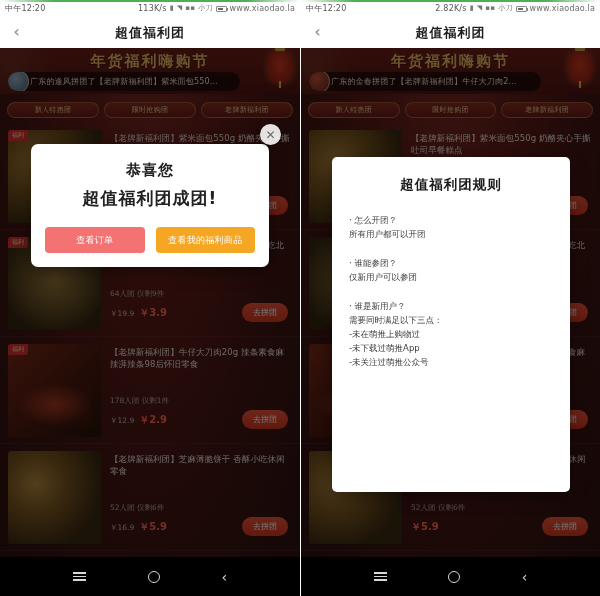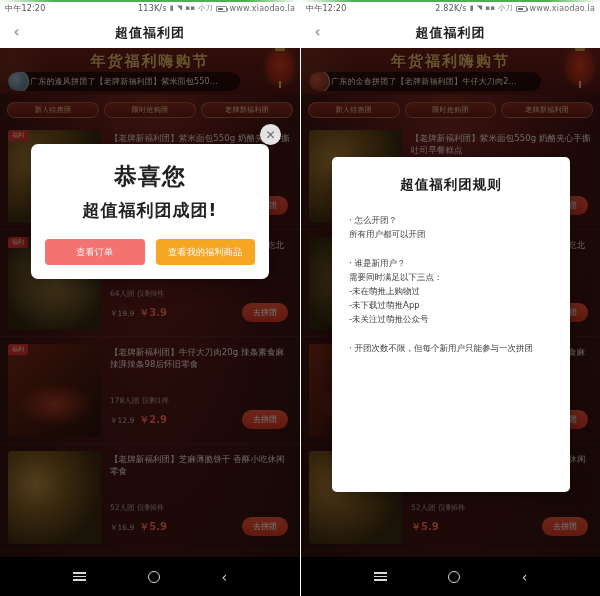--- a/index.html
+++ b/index.html
@@ -182,21 +182,21 @@
   
   .dim{ position:absolute; inset:0; background:rgba(0,0,0,.55); }
 
   
   .modal-congrats{
     position:absolute; left:31px; top:96px; width:238px;
     background:#ffffff; border-radius:7px;
     padding:17px 14px 14px; text-align:center;
     box-shadow:0 4px 18px rgba(0,0,0,.4);
   }
-  .mc-line1{ font-size:23px; color:#222; font-weight:700; letter-spacing:1px; }
+  .mc-line1{ font-size:15px; color:#222; font-weight:700; letter-spacing:1px; }
   .mc-line2{ font-size:17px; color:#222; font-weight:700; letter-spacing:1px; margin-top:7px; }
   .mc-actions{ display:flex; gap:11px; margin-top:17px; }
   .mc-btn{
     flex:1; height:26px; border-radius:4px; border:none;
     display:flex; align-items:center; justify-content:center;
     font-size:9px; color:#fff; letter-spacing:.3px; font-family:inherit;
   }
   .mc-btn.pink{ background:#f37272; }
   .mc-btn.orange{ background:#f5a623; }
   .close-btn{
@@ -479,32 +479,33 @@
       <div class="dim"></div>
 
       <div class="modal-rules">
         <div class="mr-title">超值福利团规则</div>
 
         <div class="mr-sec">
           <div class="mr-q">· 怎么开团？</div>
           <div class="mr-a">所有用户都可以开团</div>
         </div>
 
+        <div class="mr-sec">
+          <div class="mr-q">· 谁能参团？</div>
+          <div class="mr-a">仅新用户可以参团</div>
+        </div>
 
         <div class="mr-sec">
           <div class="mr-q">· 谁是新用户？</div>
           <div class="mr-a">需要同时满足以下三点：</div>
           <div class="mr-li">-未在萌推上购物过</div>
           <div class="mr-li">-未下载过萌推App</div>
           <div class="mr-li">-未关注过萌推公众号</div>
         </div>
 
-        <div class="mr-sec">
-          <div class="mr-q">· 开团次数不限，但每个新用户只能参与一次拼团</div>
-        </div>
       </div>
     </div>
 
     <div class="navbar">
       <div class="nav-ico bars">
           <i></i>
           <i></i>
           <i></i>
         </div>
       <div class="nav-ico sq"></div>

